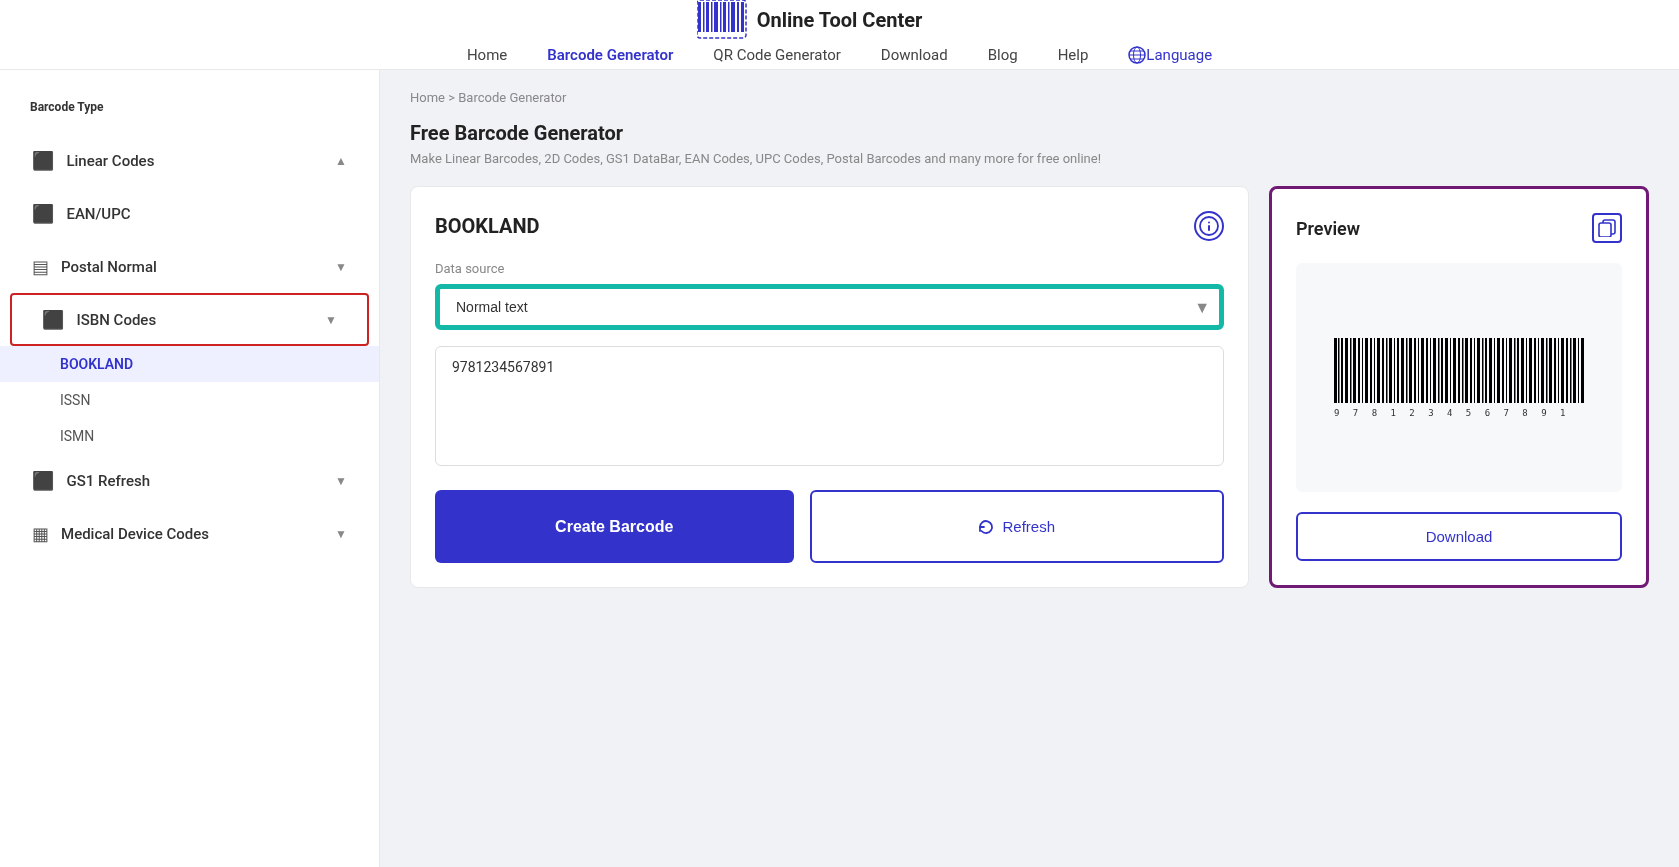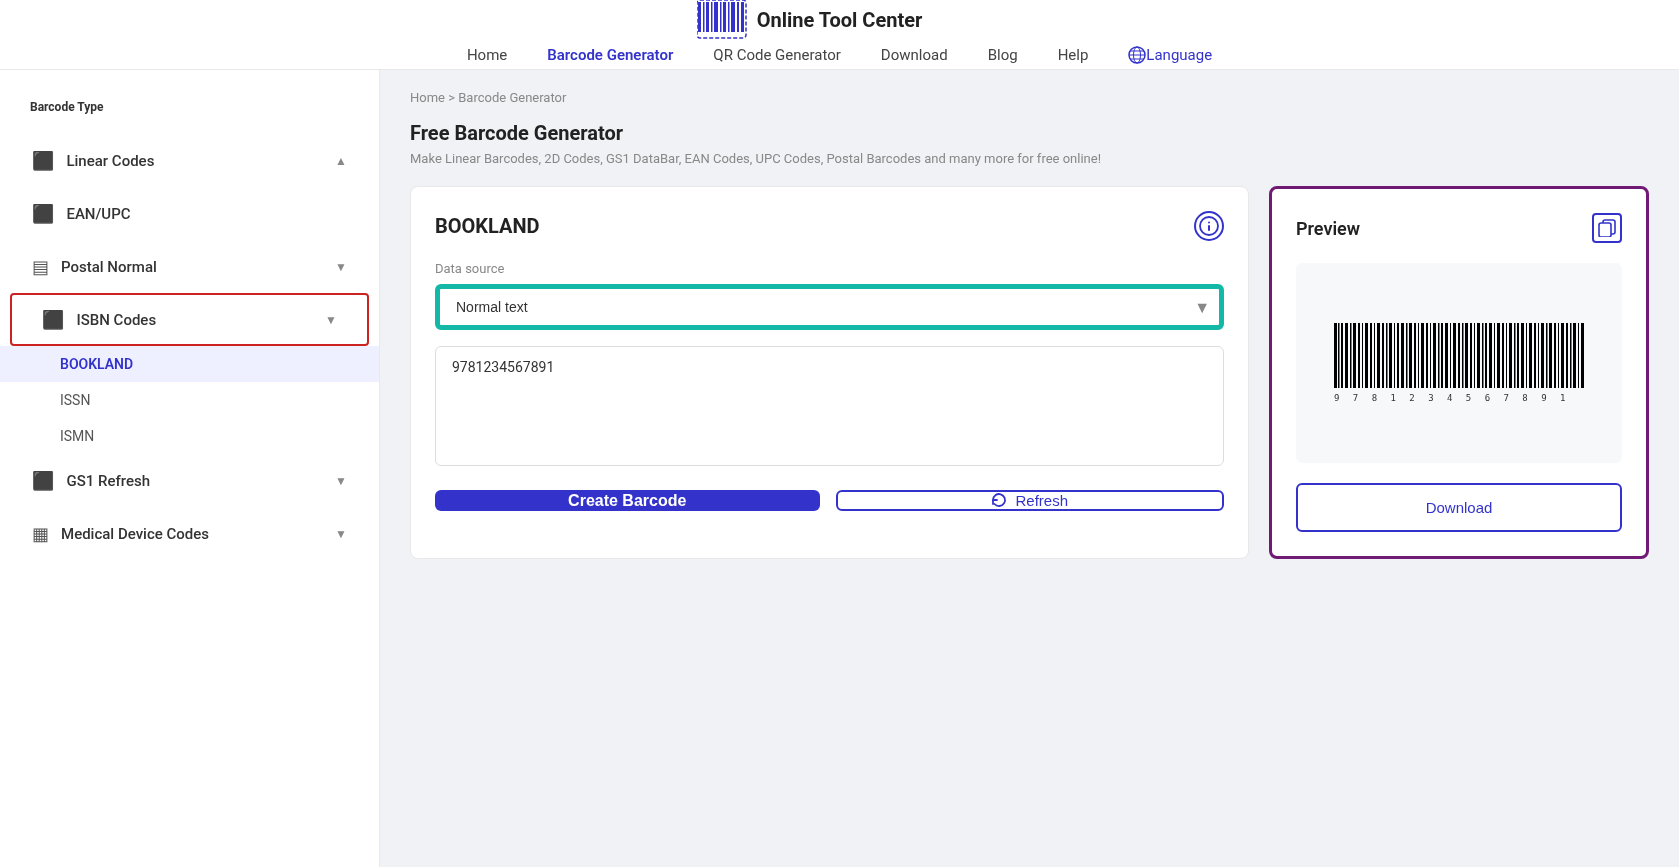--- a/index.html
+++ b/index.html
@@ -267,25 +267,26 @@
       font-size: 16px;
       font-weight: 600;
       cursor: pointer;
     }
     .btn-refresh {
       flex: 1;
       background: #fff;
       color: #3333cc;
       border: 2px solid #3333cc;
       border-radius: 6px;
-      padding: 0;
+      padding: 26px;
       font-size: 15px;
       font-weight: 500;
       cursor: pointer;
       display: flex;
+      align-items: center;
       justify-content: center;
       gap: 8px;
     }
 
     
     .preview-title {
       font-size: 18px;
       font-weight: 600;
       color: #222;
     }

